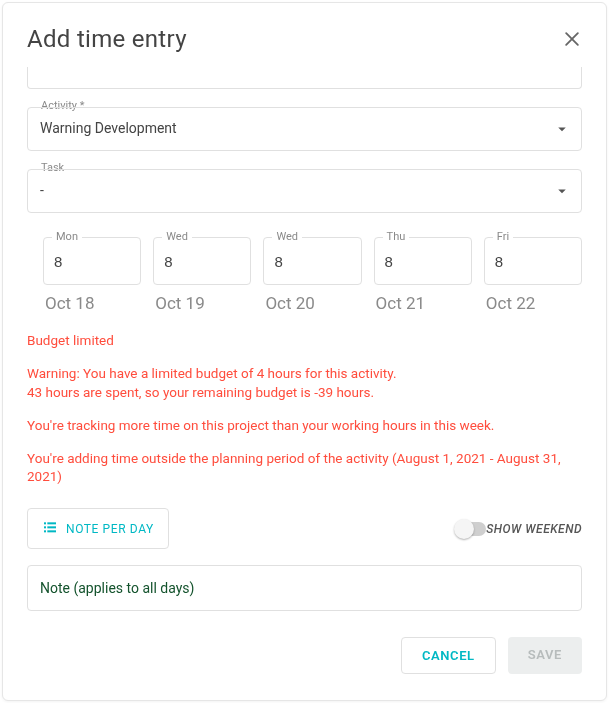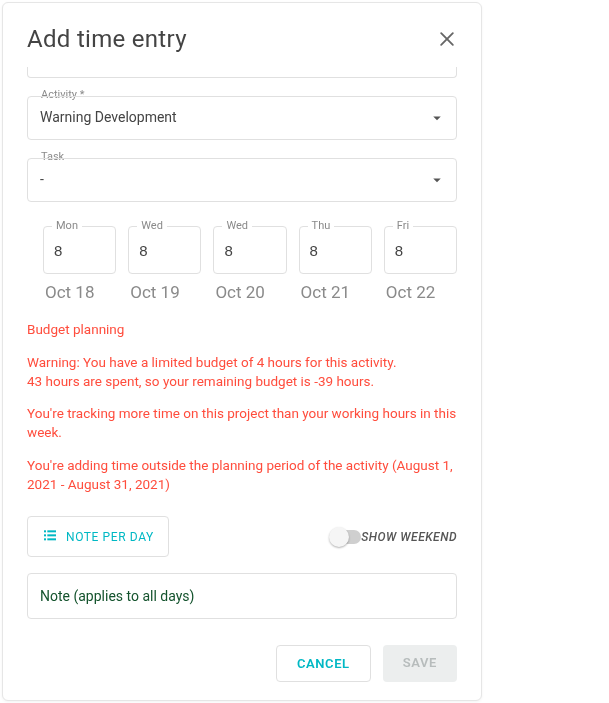--- a/index.html
+++ b/index.html
@@ -5,21 +5,21 @@
   * { box-sizing: border-box; }
   html, body { margin:0; padding:0; }
   body {
     font-family: -apple-system, BlinkMacSystemFont, "Segoe UI", Roboto, Helvetica, Arial, sans-serif;
     background:#fff;
     width:609px;
     height:703px;
     overflow:hidden;
   }
   .dialog {
-    width:480px;
+    width:605px;
     height:699px;
     margin:2px;
     border:1px solid #e6e6e6;
     border-radius:6px;
     box-shadow:0 1px 3px rgba(0,0,0,0.05);
     background:#fff;
     padding:22px 24px 18px 24px;
     display:flex;
     flex-direction:column;
     position:relative;
@@ -286,21 +286,21 @@
     <div class="day-col">
       <div class="day-box">
         <span class="day-label">Fri</span>
         <input class="day-val" value="8" style="">
       </div>
       <div class="day-date">Oct 22</div>
     </div>
   </div>
 
   <div class="warnings">
-    <div class="warn">Budget planning</div>
+    <div class="warn">Budget limited</div>
     <div class="warn" style="white-space:pre-line">Warning: You have a limited budget of 4 hours for this activity.
 43 hours are spent, so your remaining budget is -39 hours.</div>
     <div class="warn">You're tracking more time on this project than your working hours in this week.</div>
     <div class="warn">You're adding time outside the planning period of the activity (August 1, 2021 - August 31, 2021)</div>
   </div>
 
   <div class="controls-row">
     <div class="note-btn">
       <span>
         <svg viewBox="0 0 24 24" fill="currentColor">

